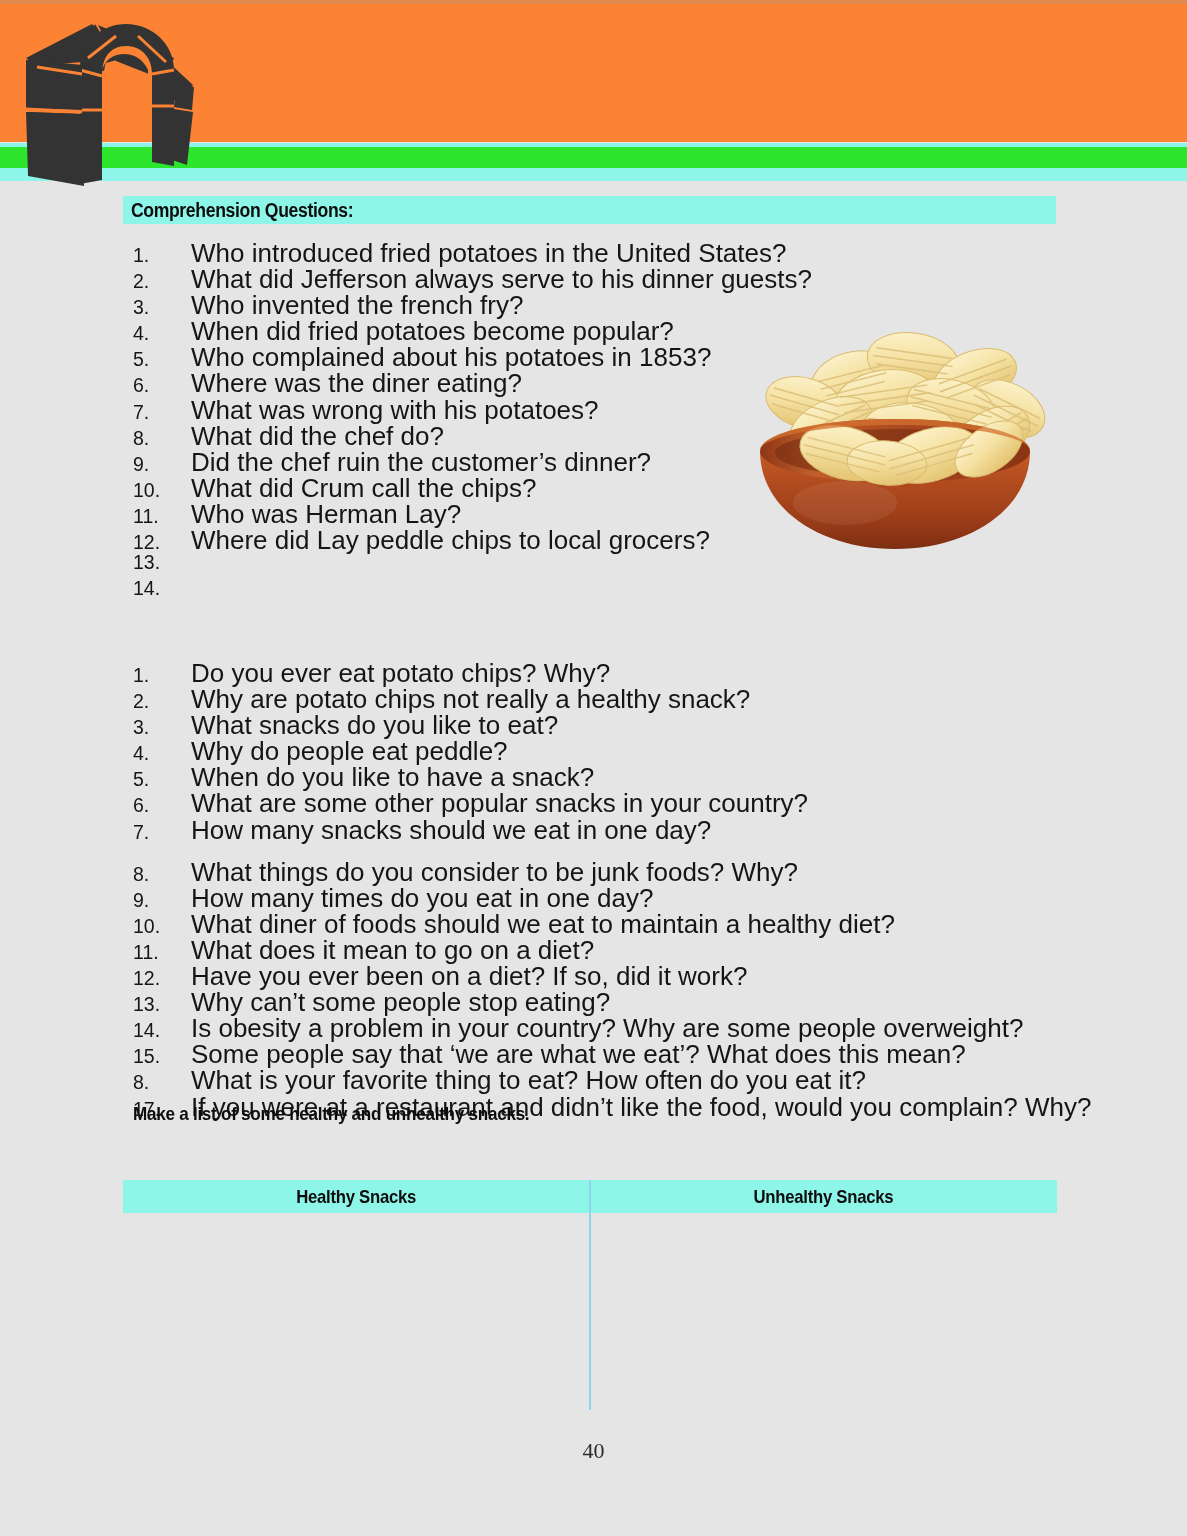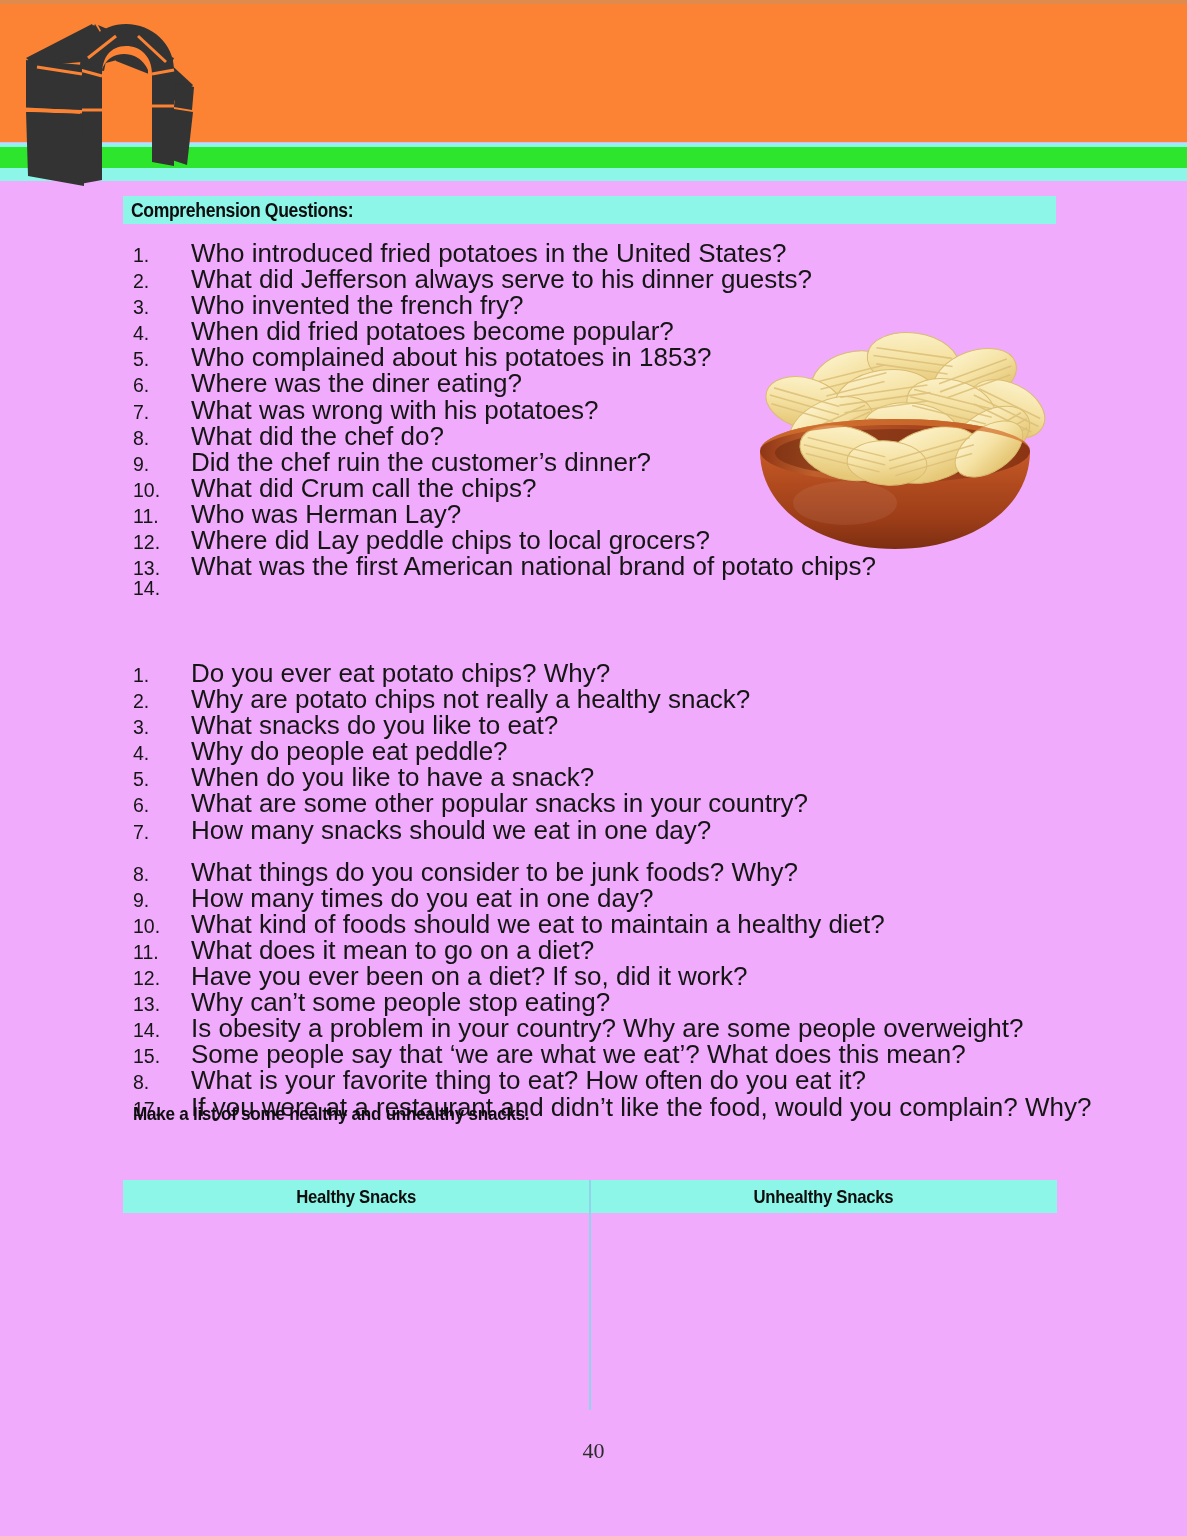--- a/index.html
+++ b/index.html
@@ -8,21 +8,21 @@
     background: #ffffff;
   }
   body {
     font-family: "Liberation Sans", sans-serif;
     -webkit-font-smoothing: antialiased;
   }
   .page {
     position: relative;
     width: 1187px;
     height: 1536px;
-    background: #f0abfc;
+    background: #e5e5e5;
     overflow: hidden;
   }
 
   
   .header-band {
     position: absolute;
     left: 0;
     top: 0;
     width: 1187px;
     height: 186px;
@@ -314,21 +314,20 @@
     <li class="qitem">
       <span class="qnum">11.</span>
       <span class="qtext">Who was Herman Lay?</span>
     </li>
     <li class="qitem">
       <span class="qnum">12.</span>
       <span class="qtext">Where did Lay peddle chips to local grocers?</span>
     </li>
     <li class="qitem">
       <span class="qnum">13.</span>
-      <span class="qtext">What was the first American national brand of potato chips?</span>
     </li>
     <li class="qitem">
       <span class="qnum">14.</span>
     </li>
   </ul>
 
   <svg class="bowl-wrap" viewBox="0 0 320 250" xmlns="http://www.w3.org/2000/svg">
     <defs>
       <linearGradient id="bowlGrad" x1="0" y1="0" x2="0" y2="1">
         <stop offset="0%" stop-color="#c65a27"></stop>
@@ -494,21 +493,21 @@
     <li class="qitem spacer-before">
       <span class="qnum">8.</span>
       <span class="qtext">What things do you consider to be junk foods?  Why?</span>
     </li>
     <li class="qitem">
       <span class="qnum">9.</span>
       <span class="qtext">How many times do you eat in one day?</span>
     </li>
     <li class="qitem">
       <span class="qnum">10.</span>
-      <span class="qtext">What kind of foods should we eat to maintain a healthy diet?</span>
+      <span class="qtext">What diner of foods should we eat to maintain a healthy diet?</span>
     </li>
     <li class="qitem">
       <span class="qnum">11.</span>
       <span class="qtext">What does it mean to go on a diet?</span>
     </li>
     <li class="qitem">
       <span class="qnum">12.</span>
       <span class="qtext">Have you ever been on a diet?  If so, did it work?</span>
     </li>
     <li class="qitem">

